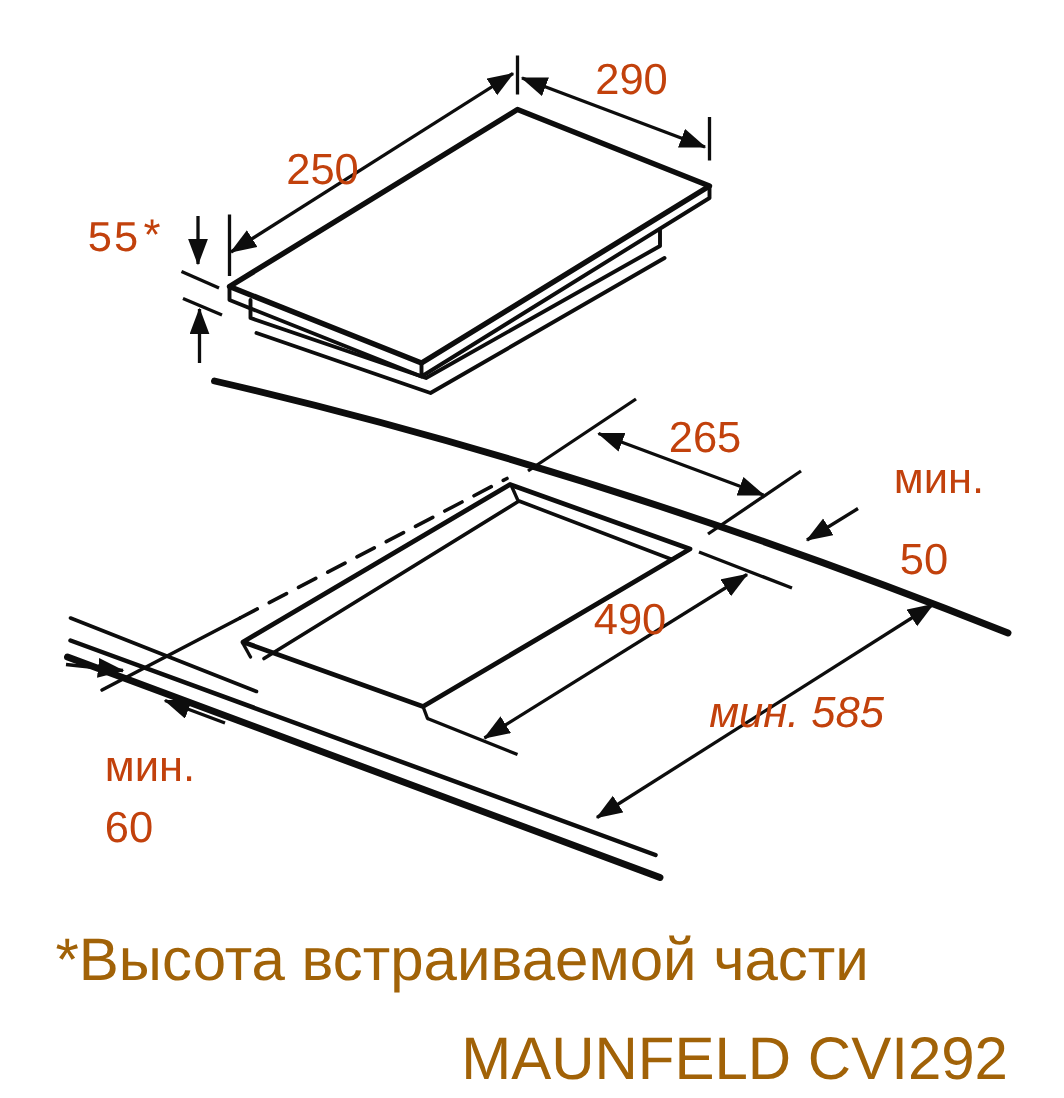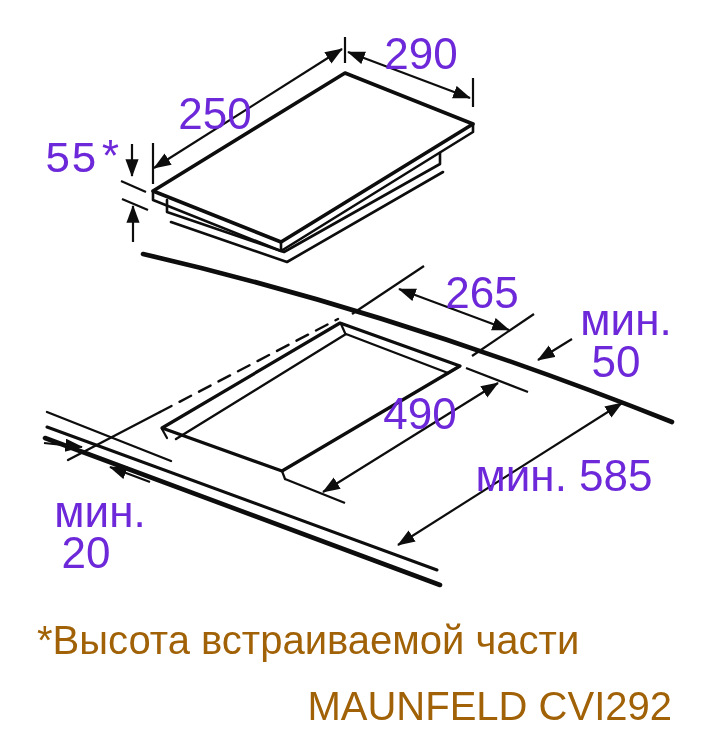--- a/index.html
+++ b/index.html
@@ -7,23 +7,23 @@
     position:relative;
     width:709px;height:732px;
     background:#ffffff;
     font-family:"Liberation Sans", sans-serif;
     overflow:hidden;
   }
   .stage svg{position:absolute;left:0;top:0;}
   .dim-label{
     position:absolute;
     transform:translate(-50%,-50%);
-    font-size:44px;
+    font-size:29px;
     line-height:1;
-    color:#6d28d9;
+    color:#c2410c;
     white-space:nowrap;
   }
   .caption{
     position:absolute;
     font-size:40px;
     line-height:1;
     color:#a16207;
     white-space:nowrap;
   }
   .caption.footnote{left:37px;top:620px;}
@@ -113,24 +113,24 @@
 
     <g stroke="#0d0d0d" fill="none" stroke-width="2.2">
       <line x1="44" y1="443" x2="82" y2="447" marker-end="url(#arrow)"></line>
       <line x1="150" y1="482" x2="110" y2="467" marker-end="url(#arrow)"></line>
     </g>
   </svg>
 
   <div class="dim-label" style="left:421px;top:54px;">290</div>
   <div class="dim-label" style="left:215px;top:114px;">250</div>
   <div class="dim-label" style="left:84px;top:160px;font-family:Liberation Mono, monospace;">55*</div>
-  <div class="dim-label" style="left:470px;top:293px;margin-left:12px;">265</div>
+  <div class="dim-label" style="left:470px;top:293px;">265</div>
   <div class="dim-label" style="left:626px;top:320px;">мин.</div>
-  <div class="dim-label" style="left:616px;top:362px;">50</div>
+  <div class="dim-label" style="left:616px;top:374px;">50</div>
   <div class="dim-label" style="left:420px;top:414px;">490</div>
-  <div class="dim-label" style="left:564px;top:476px;">мин. 585</div>
+  <div class="dim-label" style="left:531px;top:476px;font-style:italic;">мин. 585</div>
   <div class="dim-label" style="left:100px;top:512px;">мин.</div>
-  <div class="dim-label" style="left:86px;top:553px;">20</div>
+  <div class="dim-label" style="left:86px;top:553px;">60</div>
 
   <div class="caption footnote">*Высота встраиваемой части</div>
   <div class="caption model">MAUNFELD CVI292</div>
 
 </div>
 
 </body></html>

